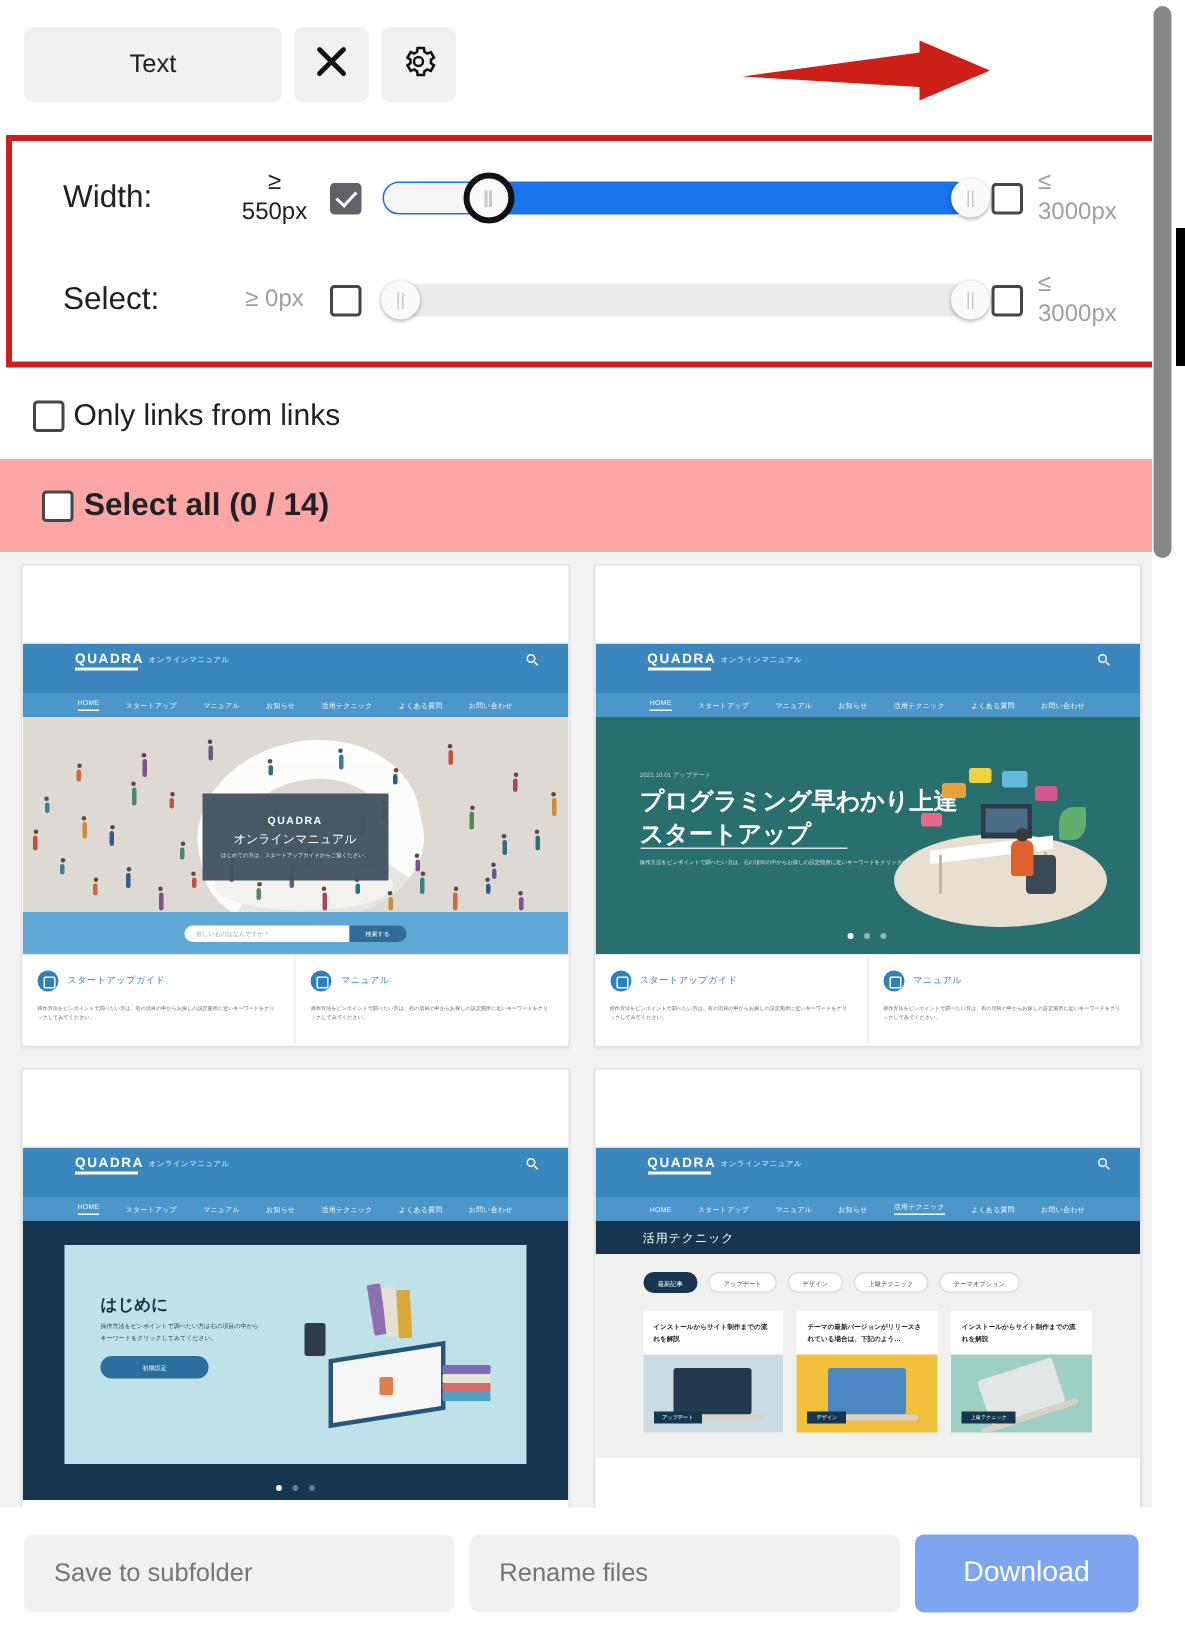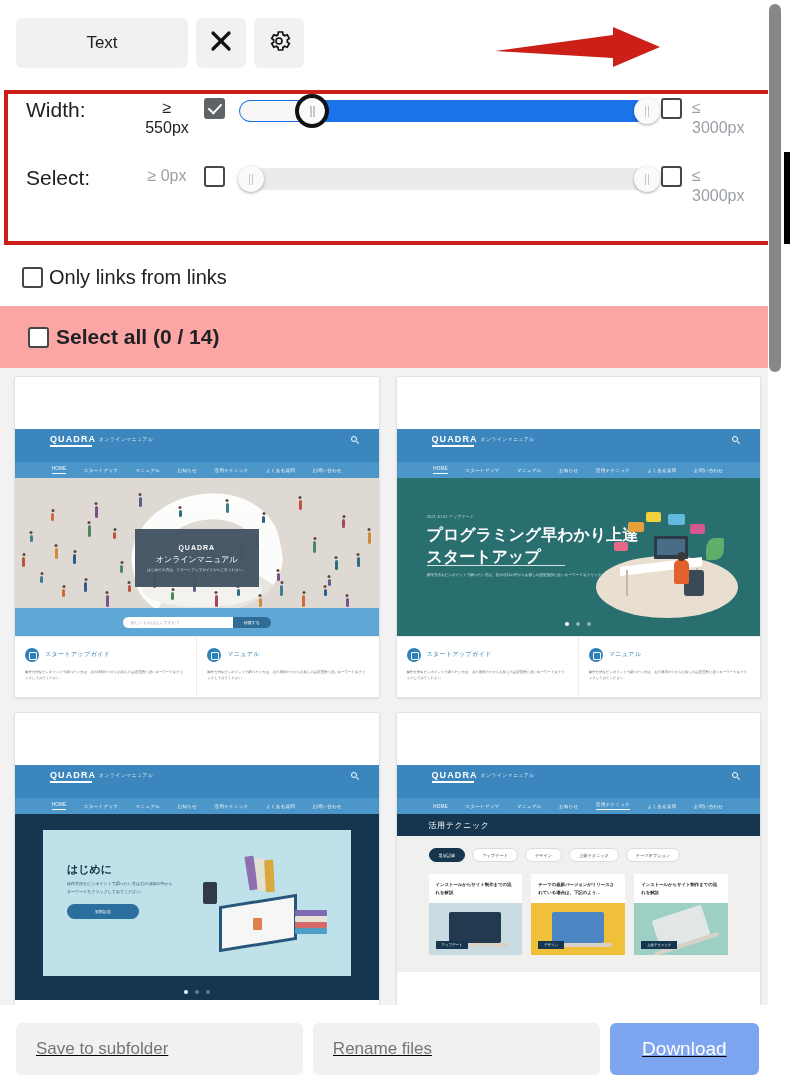--- a/index.html
+++ b/index.html
@@ -56,23 +56,24 @@
 
   
   .size-panel {
     position: absolute; left: 4px; top: 90px;
     width: 768px; height: 155px;
     border: 4px solid #cc1f17;
     background: #ffffff;
     padding: 4px 0 0 0;
   }
   .size-row {
-    display: flex; 
+    display: flex; align-items: center;
     height: 68px;
     padding-left: 18px;
+    margin-left: 16px;
   }
   .size-label {
     font-size: 21px; color: #202124;
     width: 104px; flex: 0 0 auto;
   }
   .minval {
     font-size: 16px; color: #202124;
     width: 74px; flex: 0 0 auto;
     text-align: center; line-height: 1.25;
   }
@@ -358,21 +359,21 @@
   .tile .tag { position: absolute; left: 7px; bottom: 6px; background: #16364f; color: #fff; font-size: 3.4px; padding: 2px 6px; }
   .lap { position: absolute; left: 50%; top: 9px; transform: translateX(-50%); width: 52px; height: 31px; background: #23394f; border-radius: 2px; }
   .lap::after { content: ""; position: absolute; left: -8px; bottom: -4px; width: 68px; height: 4px; background: #d8d2c6; border-radius: 2px; }
 
   
   .actions {
     position: absolute; left: 0; bottom: 0;
     width: 775px; height: 87px;
     background: #ffffff;
     display: flex; align-items: center;
-    padding: 0 16px; gap: 10px; text-decoration: underline;
+    padding: 0 16px; gap: 10px;
   }
   .act-btn {
     height: 52px; border: none; border-radius: 6px;
     background: #f1f1f1; color: #5f6368;
     font-size: 17px; font-family: "Liberation Sans", sans-serif;
     display: flex; align-items: center; padding: 0 20px;
     cursor: pointer;
   }
   .act-btn.subfolder { width: 293px; }
   .act-btn.rename { width: 293px; }

